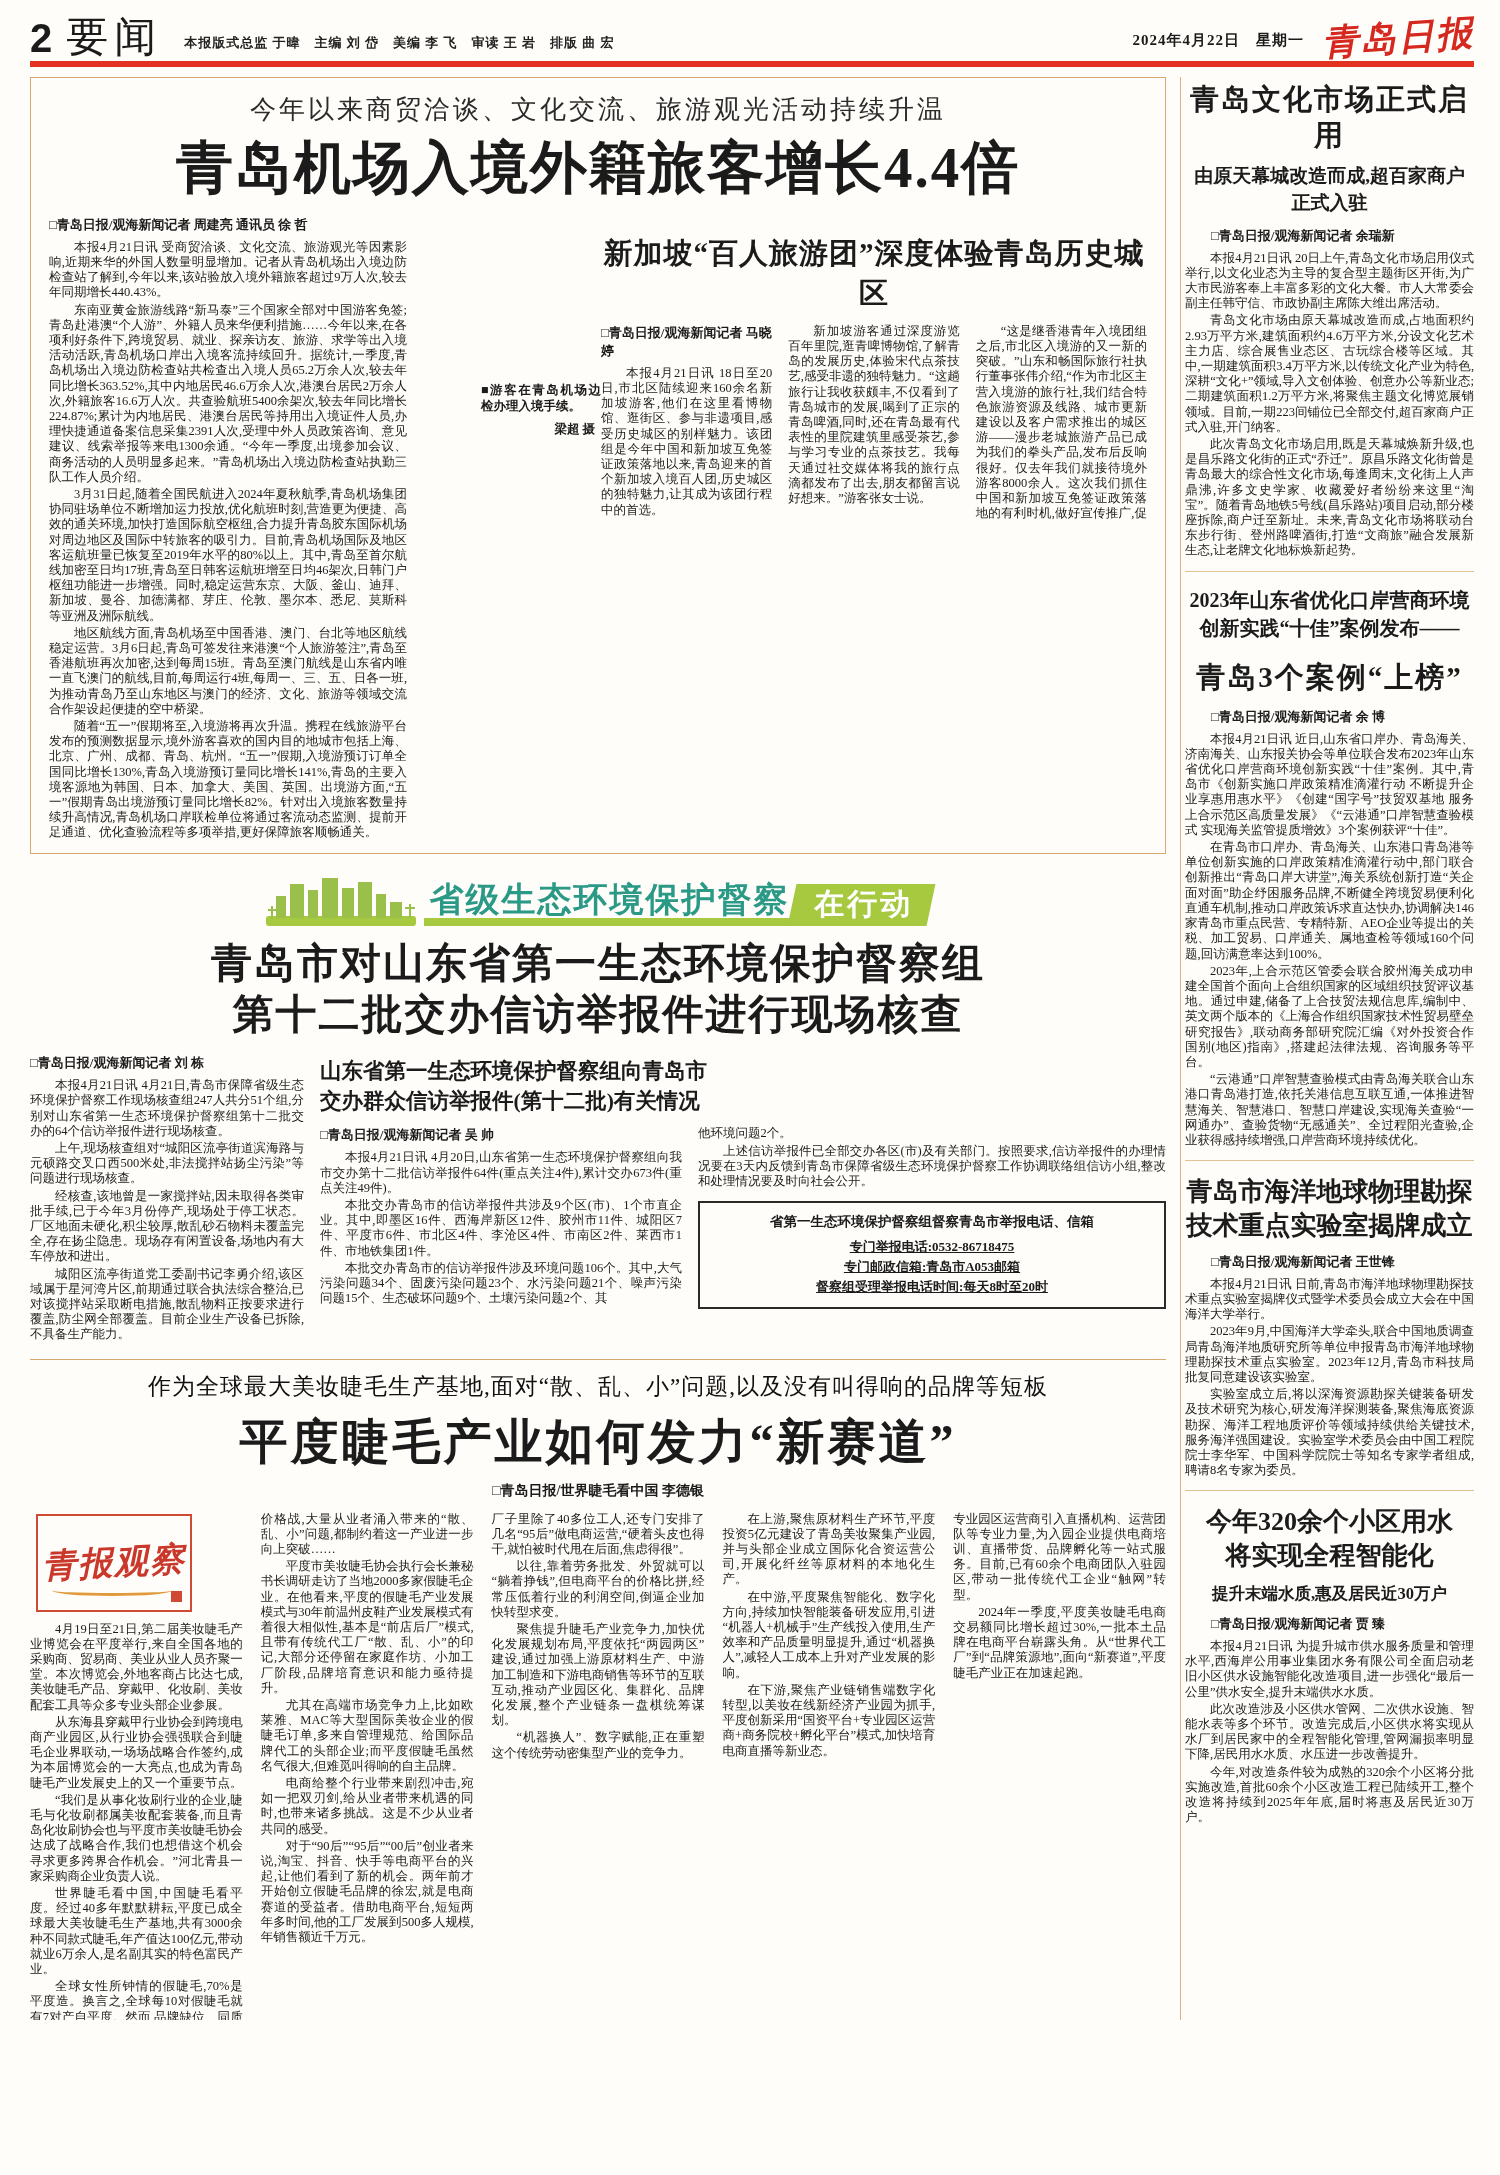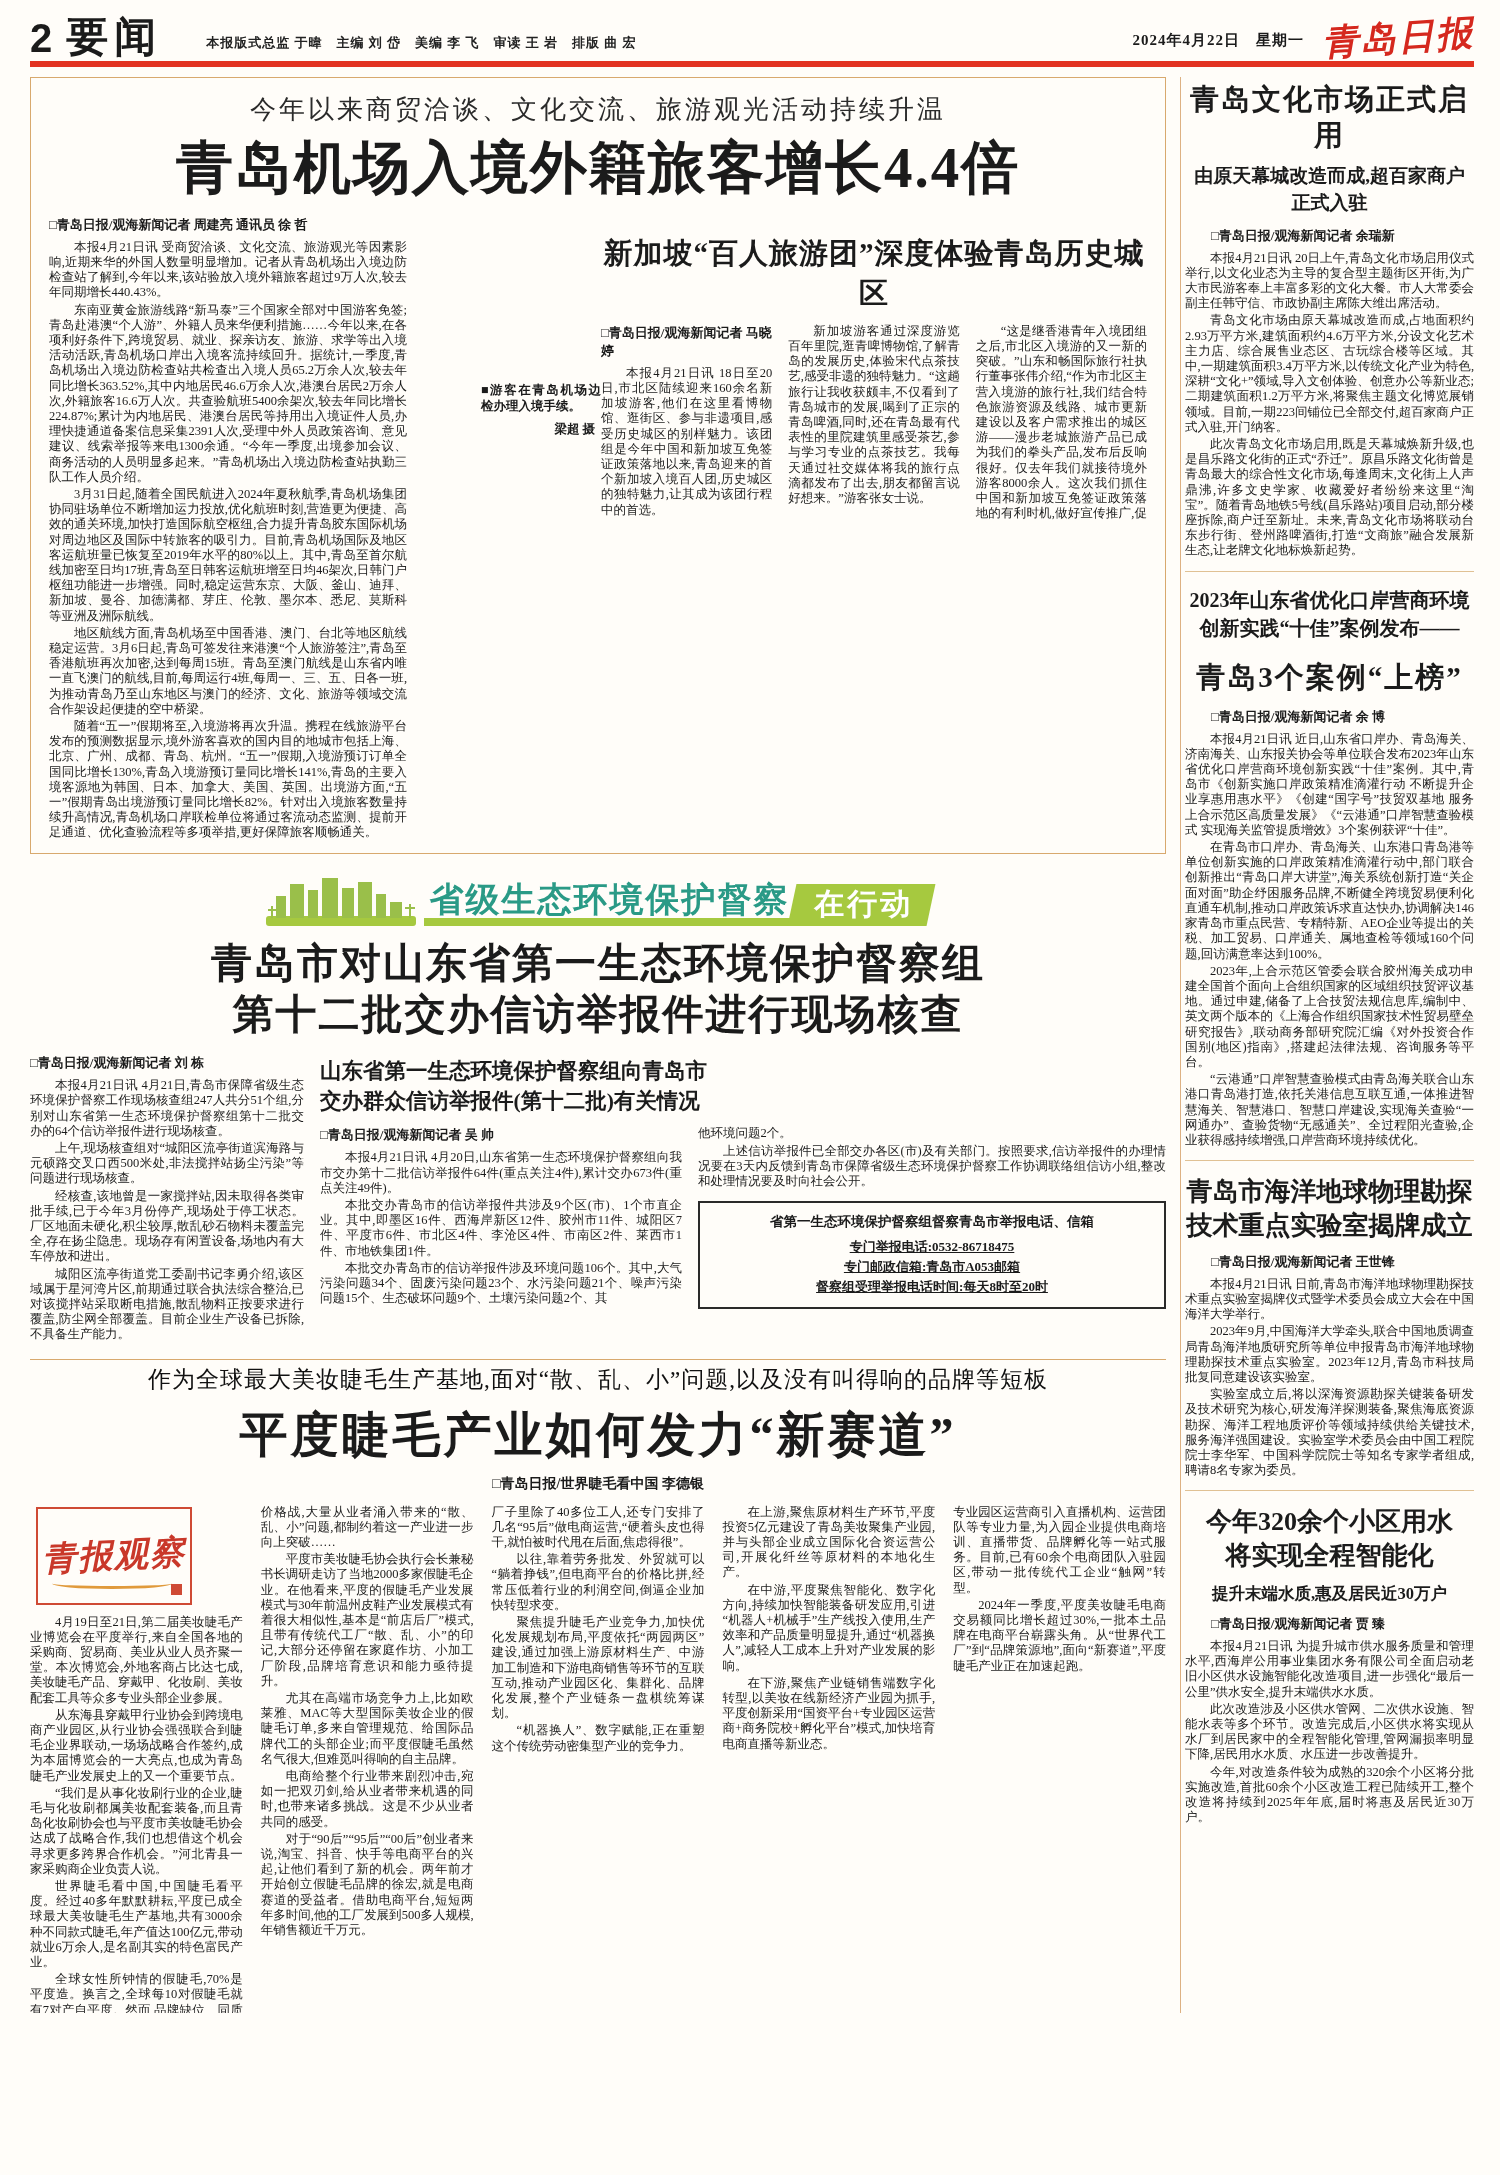--- a/index.html
+++ b/index.html
@@ -2,21 +2,21 @@
 <html lang="zh"><head>
 <meta charset="utf-8">
 <style>
   html,body{margin:0;padding:0;background:#ffffff;}
   .page{width:1500px;height:2175px;box-sizing:border-box;margin:0 auto;background:#fffdf9;
         padding:6px 26px 18px 30px;font-family:"Liberation Serif","DejaVu Serif",serif;color:#1b1b1b;overflow:hidden;}
   
   .masthead{display:flex;align-items:flex-end;height:52px;}
   .m-left{display:flex;align-items:flex-end;}
   .pagenum{font-family:"Liberation Sans","DejaVu Sans",sans-serif;font-size:40px;font-weight:bold;line-height:1;margin-right:14px;}
-  .sectionname{font-size:42px;font-weight:700;letter-spacing:6px;line-height:.95;margin-right:44px;}
+  .sectionname{font-size:42px;font-weight:400;letter-spacing:6px;line-height:.95;margin-right:22px;}
   .staffline{font-size:13px;font-weight:bold;color:#222;padding-bottom:6px;letter-spacing:1px;}
   .m-right{margin-left:auto;display:flex;align-items:flex-end;}
   .dateline{font-size:15px;font-weight:bold;padding-bottom:8px;margin-right:18px;letter-spacing:1px;}
   .paperlogo{color:#d5281e;font-size:36px;font-weight:bold;font-style:italic;transform:rotate(-4deg);line-height:1;padding-bottom:2px;letter-spacing:2px;}
   .red-rule{height:6px;background:#e23322;margin-top:3px;}
   
   .content{display:flex;gap:14px;margin-top:10px;}
   .main-col{width:1136px;flex:none;}
   .sidebar{flex:1;border-left:1px solid #ddb183;padding-left:4px;min-width:0;}
   
@@ -54,21 +54,21 @@
   .env-col1{width:274px;flex:none;}
   .env-right{flex:1;min-width:0;}
   .env-subhead{text-align:left;font-weight:900;font-size:21.5px;line-height:1.4;margin:2px 0 10px;}
   .env-right-row{display:flex;gap:16px;}
   .env-colA{width:362px;flex:none;}
   .env-colB{flex:1;min-width:0;display:flex;flex-direction:column;}
   .hotline-box{border:2px solid #2a2a2a;margin-top:10px;padding:10px 12px;text-align:center;}
   .hotline-title{font-size:13.5px;font-weight:900;margin-bottom:6px;}
   .hotline-line{font-size:13px;font-weight:bold;line-height:20px;text-decoration:underline;}
   
-  .bottom-story{margin-top:14px;border-top:1px solid #d8a96e;padding-top:4px;}
+  .bottom-story{margin-top:14px;border-top:1px solid #d8a96e;padding-top:11px;}
   .b-kicker{text-align:center;font-size:23px;letter-spacing:1px;color:#111;}
   .b-headline{text-align:center;font-size:48px;font-weight:900;letter-spacing:3px;margin:8px 0 8px;}
   .b-byline{text-align:center;font-size:14px;font-weight:bold;margin-bottom:12px;}
   .b-cols{display:flex;gap:18px;height:508px;overflow:hidden;}
   .b-col{flex:1;min-width:0;}
   .qingbao-box{width:152px;height:94px;border:2px solid #cf4a35;margin:2px 0 10px 6px;position:relative;
                display:flex;align-items:center;justify-content:center;}
   .qingbao-text{color:#c9382a;font-size:34px;font-weight:bold;font-style:italic;letter-spacing:2px;transform:rotate(-3deg);}
   .qingbao-seal{position:absolute;right:8px;bottom:8px;width:11px;height:11px;background:#cf4a35;}
   .qingbao-swoosh{position:absolute;left:14px;bottom:14px;width:120px;height:8px;border-bottom:3px solid #e09a3c;border-radius:50%;}

